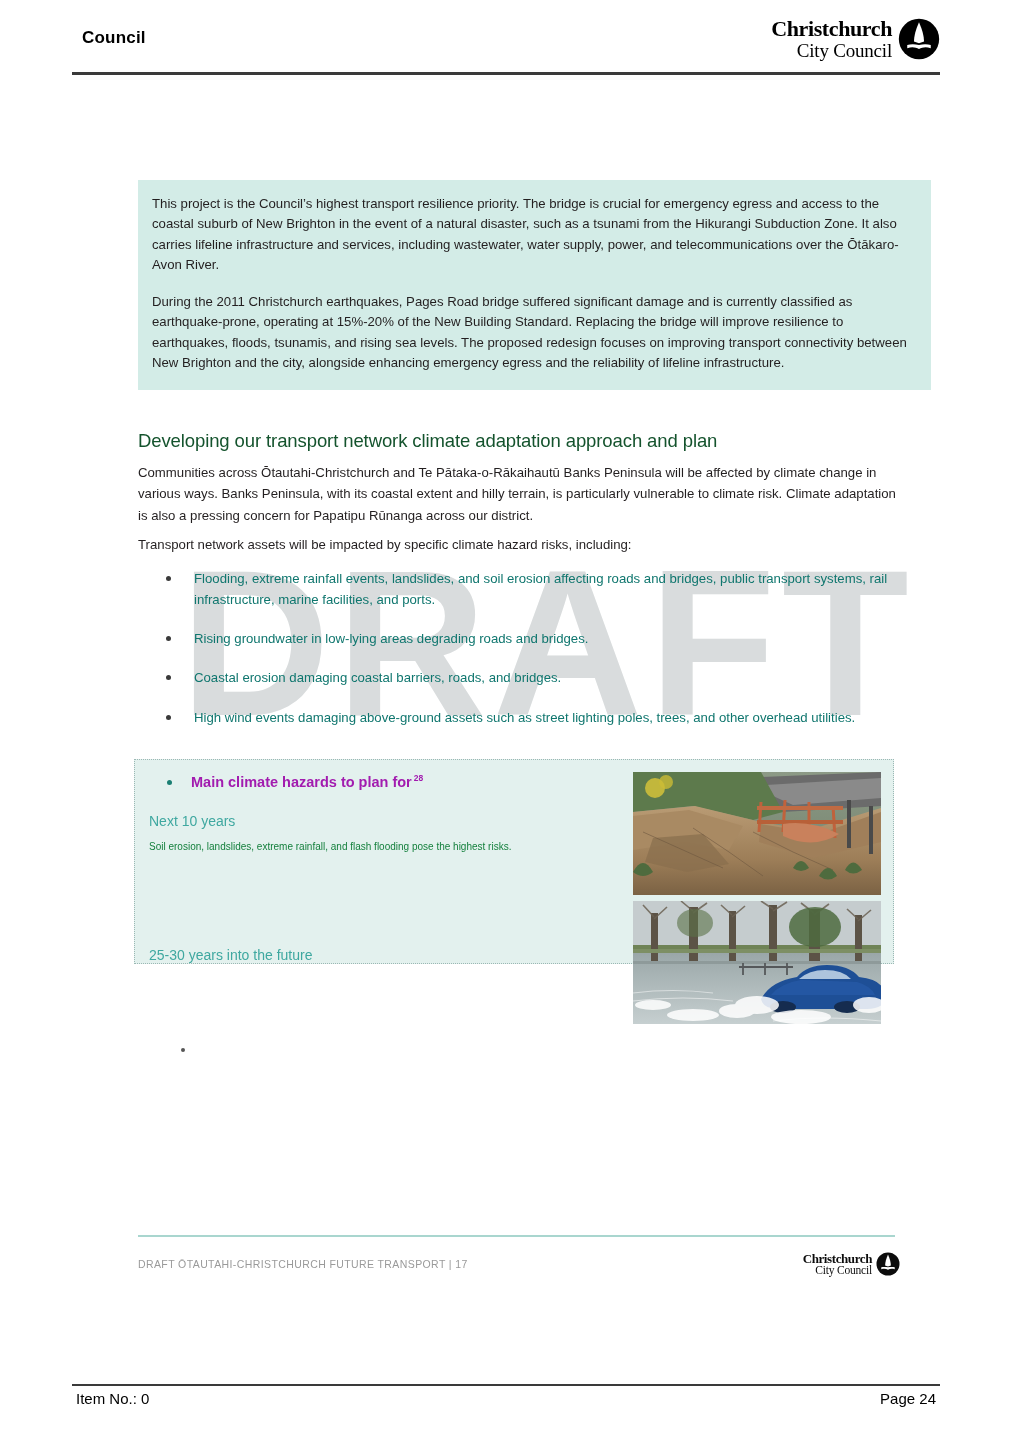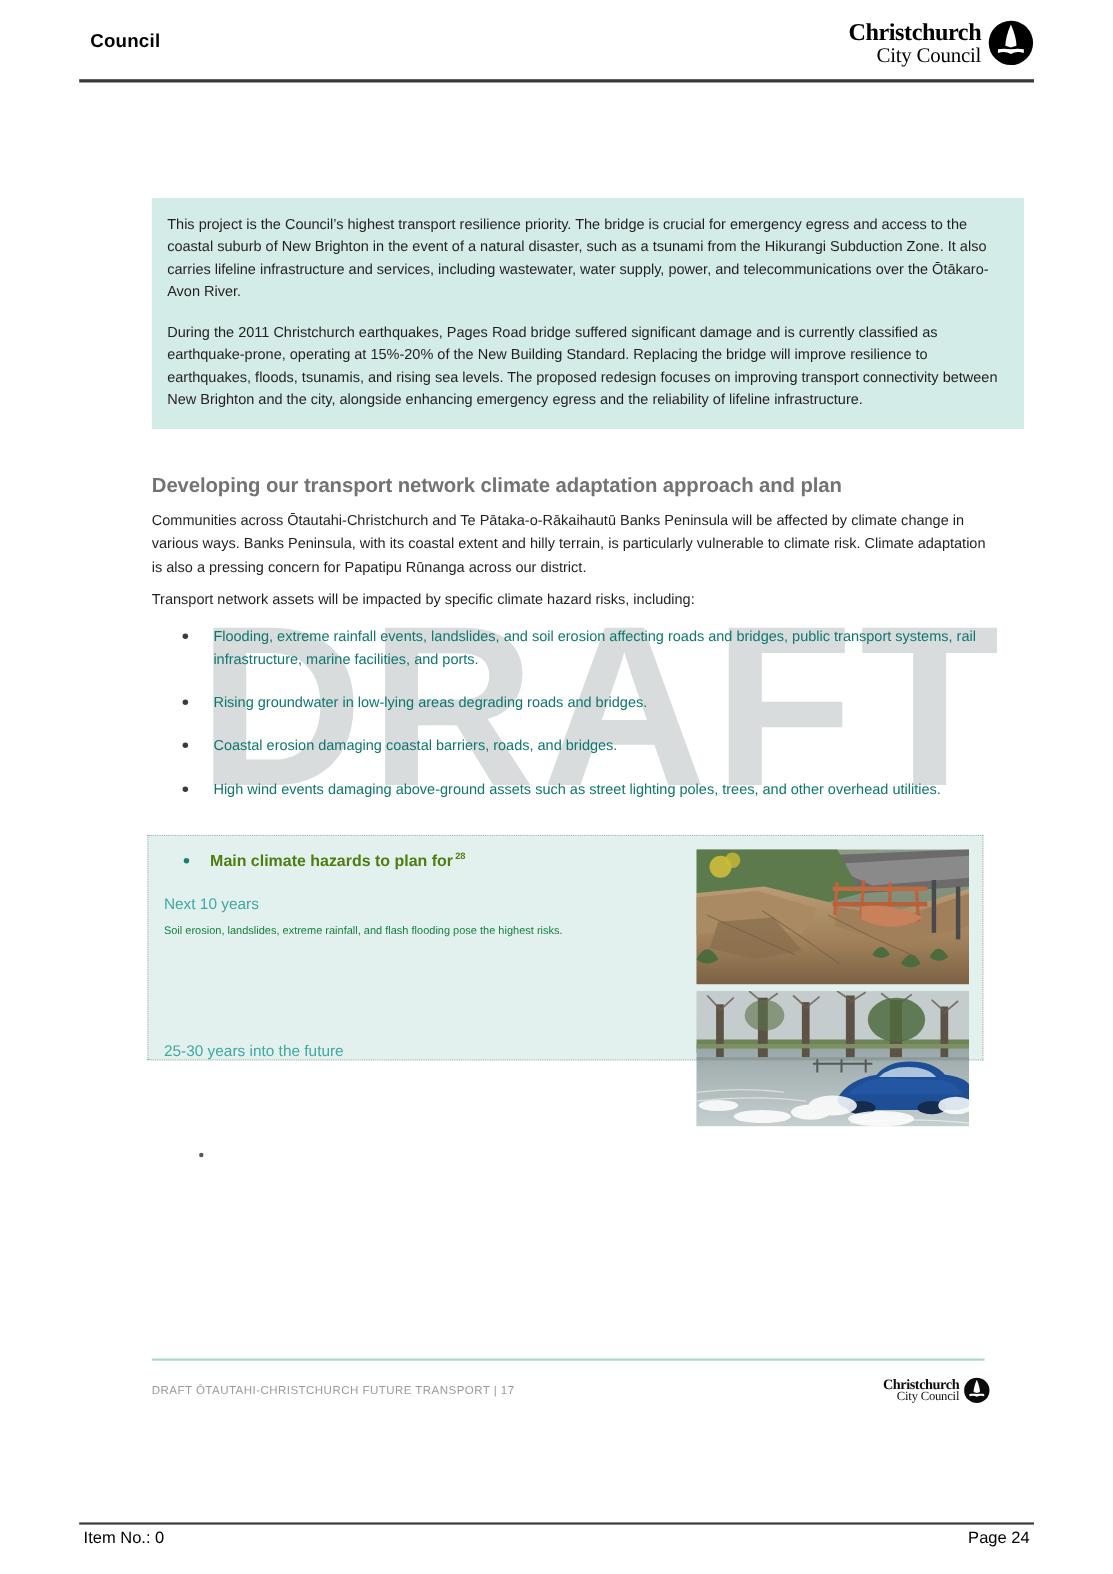--- a/index.html
+++ b/index.html
@@ -125,22 +125,22 @@
   }
   .callout-box p:last-child { margin-bottom: 0; }
 
   
   .section-heading {
     position: absolute;
     left: 66px;
     top: 334px;
     width: 760px;
     font-size: 18.5px;
-    font-weight: bold;
-    color: #737373;
+    font-weight: normal;
+    color: #14532d;
     letter-spacing: -0.1px;
     z-index: 2;
   }
 
   .body-para {
     position: absolute;
     left: 66px;
     width: 760px;
     font-size: 13.2px;
     line-height: 1.62;
@@ -190,21 +190,21 @@
     border: 1px dotted #9bb8b4;
     box-sizing: border-box;
     z-index: 2;
   }
   .hazard-panel-title {
     position: absolute;
     left: 56px;
     top: 13px;
     font-size: 14.5px;
     font-weight: bold;
-    color: #4d7c0f;
+    color: #a21caf;
   }
   .hazard-panel-title sup {
     font-size: 8.5px;
     vertical-align: super;
     margin-left: 2px;
   }
   .hazard-panel-bullet {
     position: absolute;
     left: 32px;
     top: 20px;

